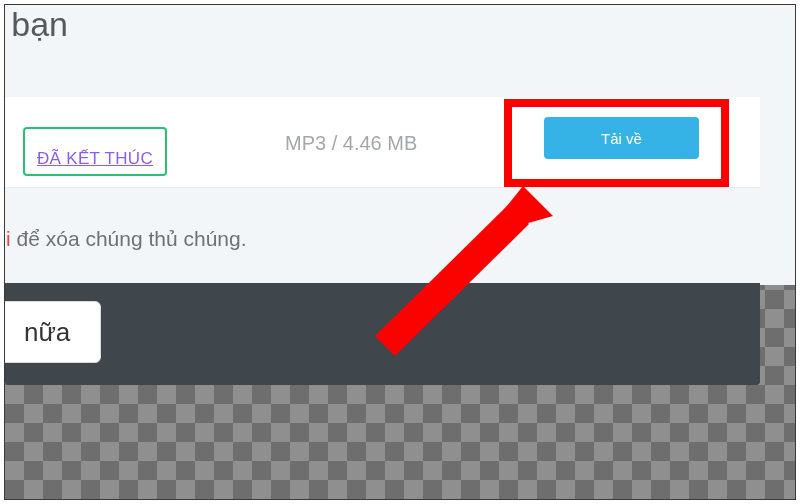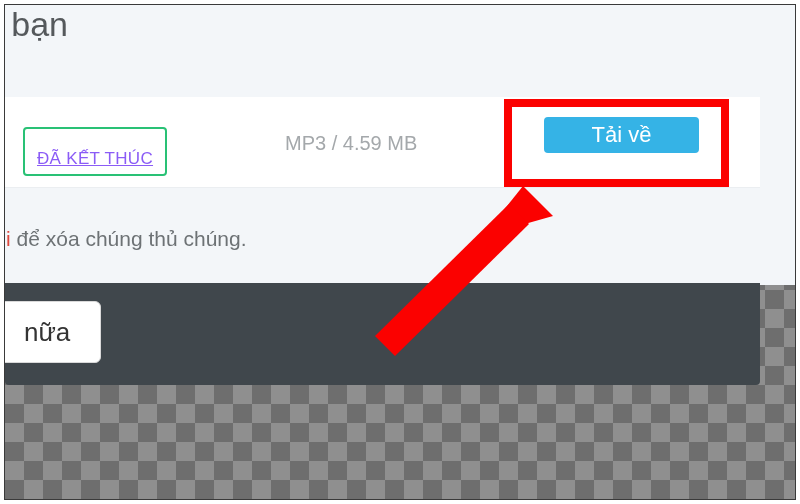--- a/index.html
+++ b/index.html
@@ -69,26 +69,26 @@
   #file-info{
     position:absolute;
     left:280px;top:35px;
     color:#a4a8ab;
     font-size:20px;
     white-space:nowrap;
   }
   #download-btn{
     position:absolute;
     left:539px;top:20px;
-    width:155px;height:36px;
+    width:155px;height:42px;
     background:#35b3e6;
     border:none;
     border-radius:4px;
     color:#fff;
-    font-size:22px;
+    font-size:15px;
     font-weight:400;
     cursor:pointer;
   }
   
   #hint-line{
     position:absolute;
     left:-34px;top:222px;
     color:#6d7275;
     font-size:21px;
     white-space:nowrap;
@@ -138,21 +138,21 @@
 <body>
 
 <div id="frame">
   <div id="checker"></div>
   <div id="light-top"></div>
 
   <div id="title">của bạn</div>
 
   <div id="row-panel">
     <span id="status-pill">ĐÃ KẾT THÚC</span>
-    <span id="file-info">MP3 / 4.59 MB</span>
+    <span id="file-info">MP3 / 4.46 MB</span>
     <button id="download-btn">Tải về</button>
   </div>
 
   <div id="hint-line">
     <span class="lnk">a tôi</span><span> để xóa chúng thủ chúng.</span>
   </div>
 
   <div id="dark-bar">
     <div id="nua-btn">nữa</div>
   </div>

